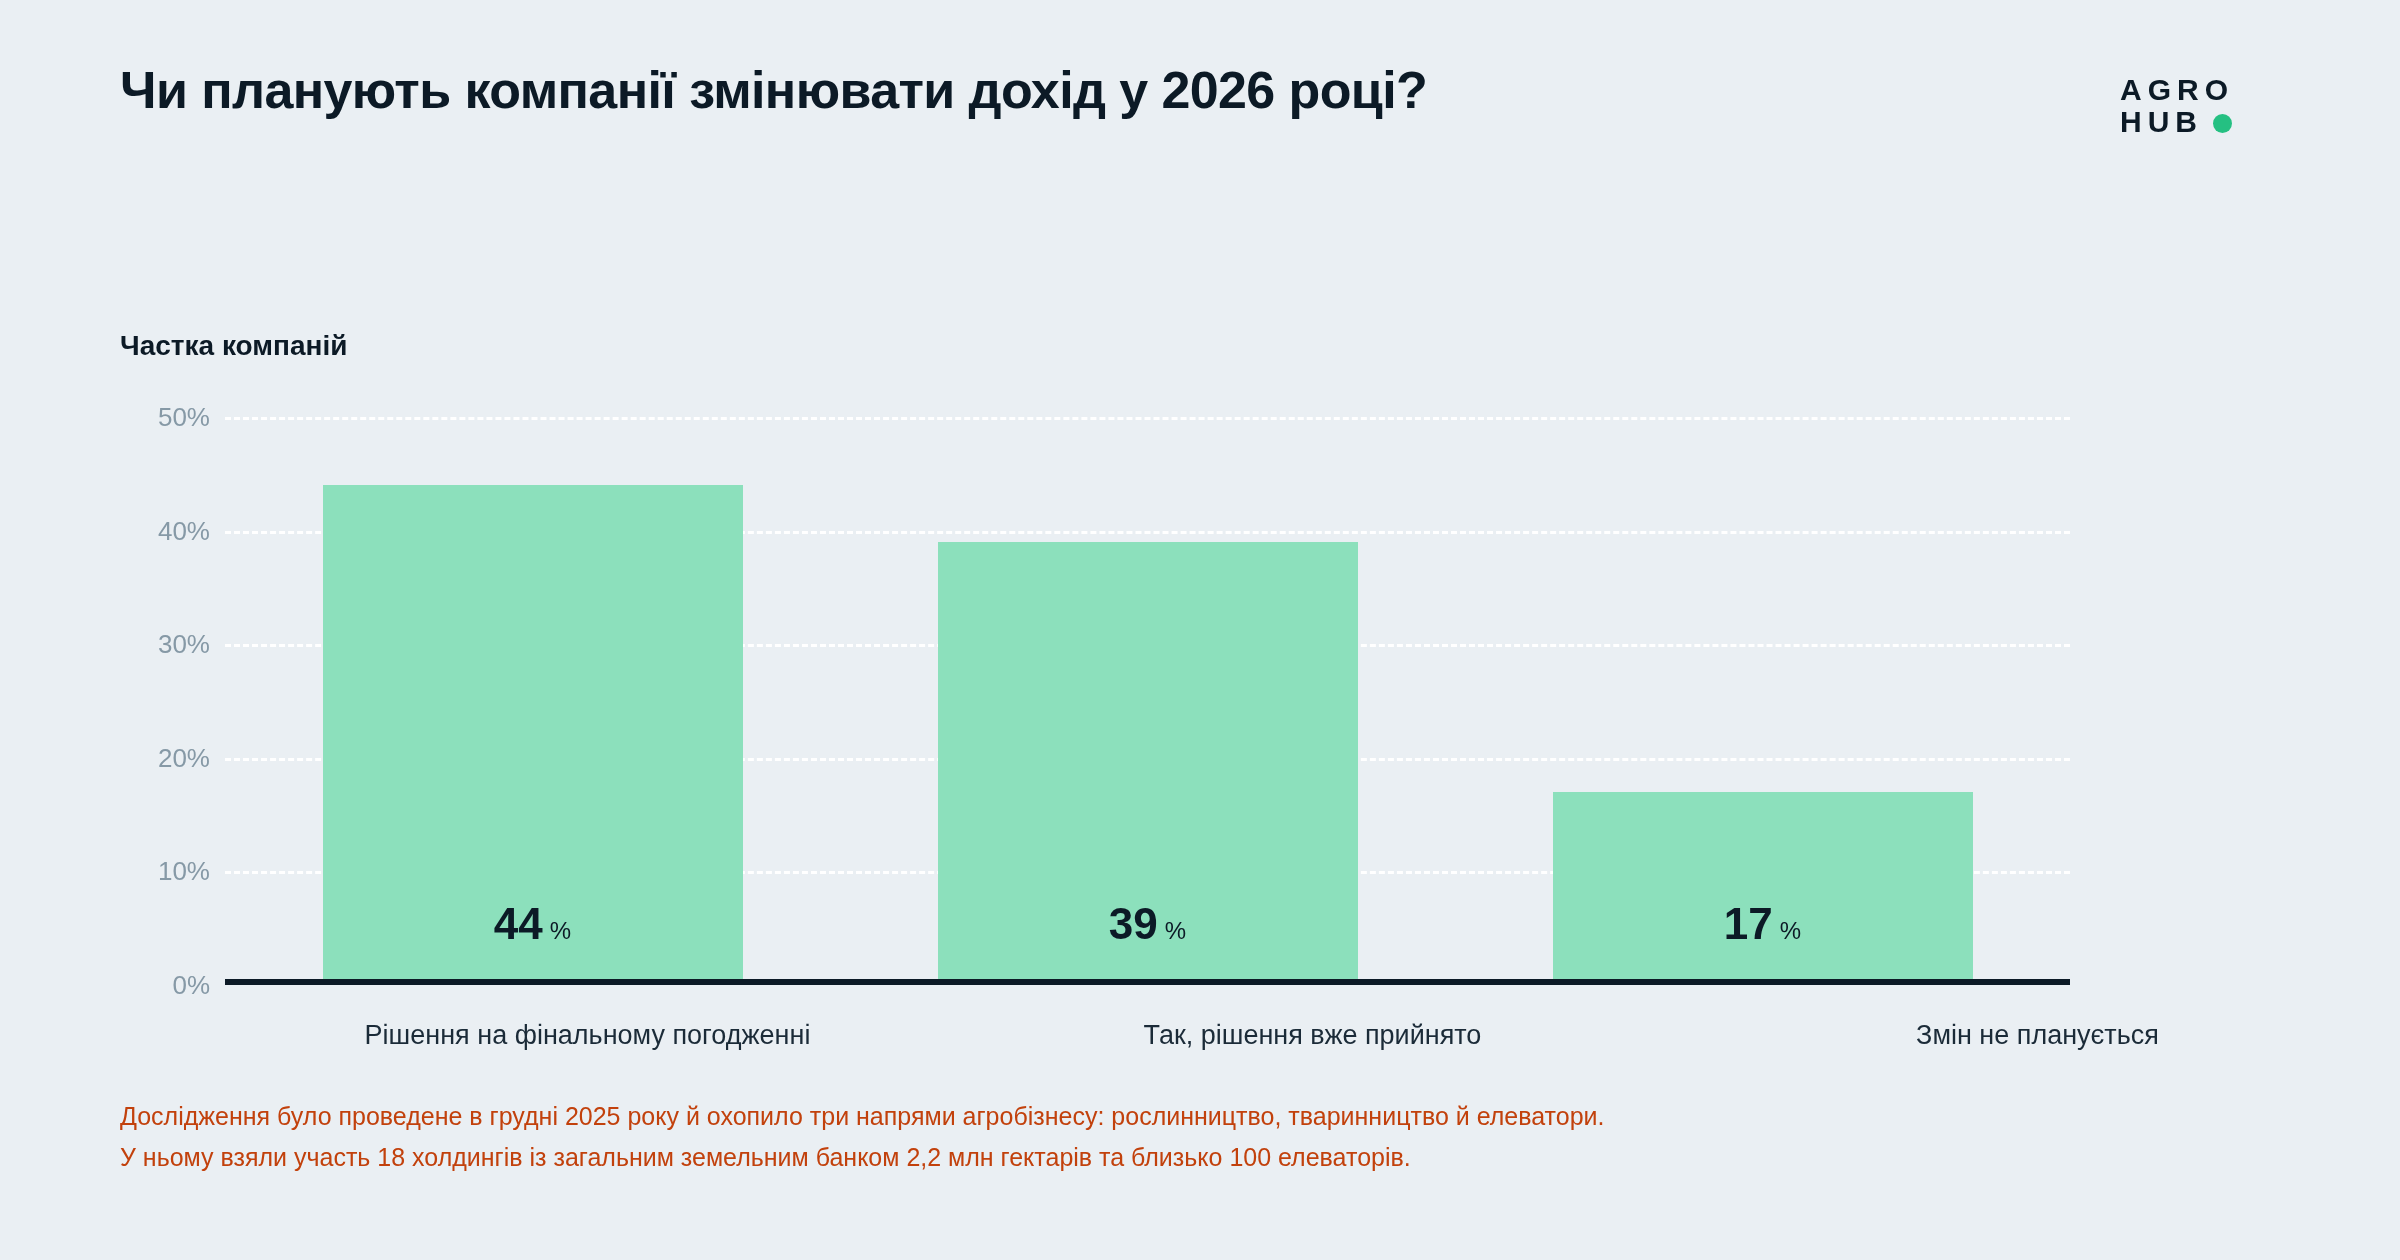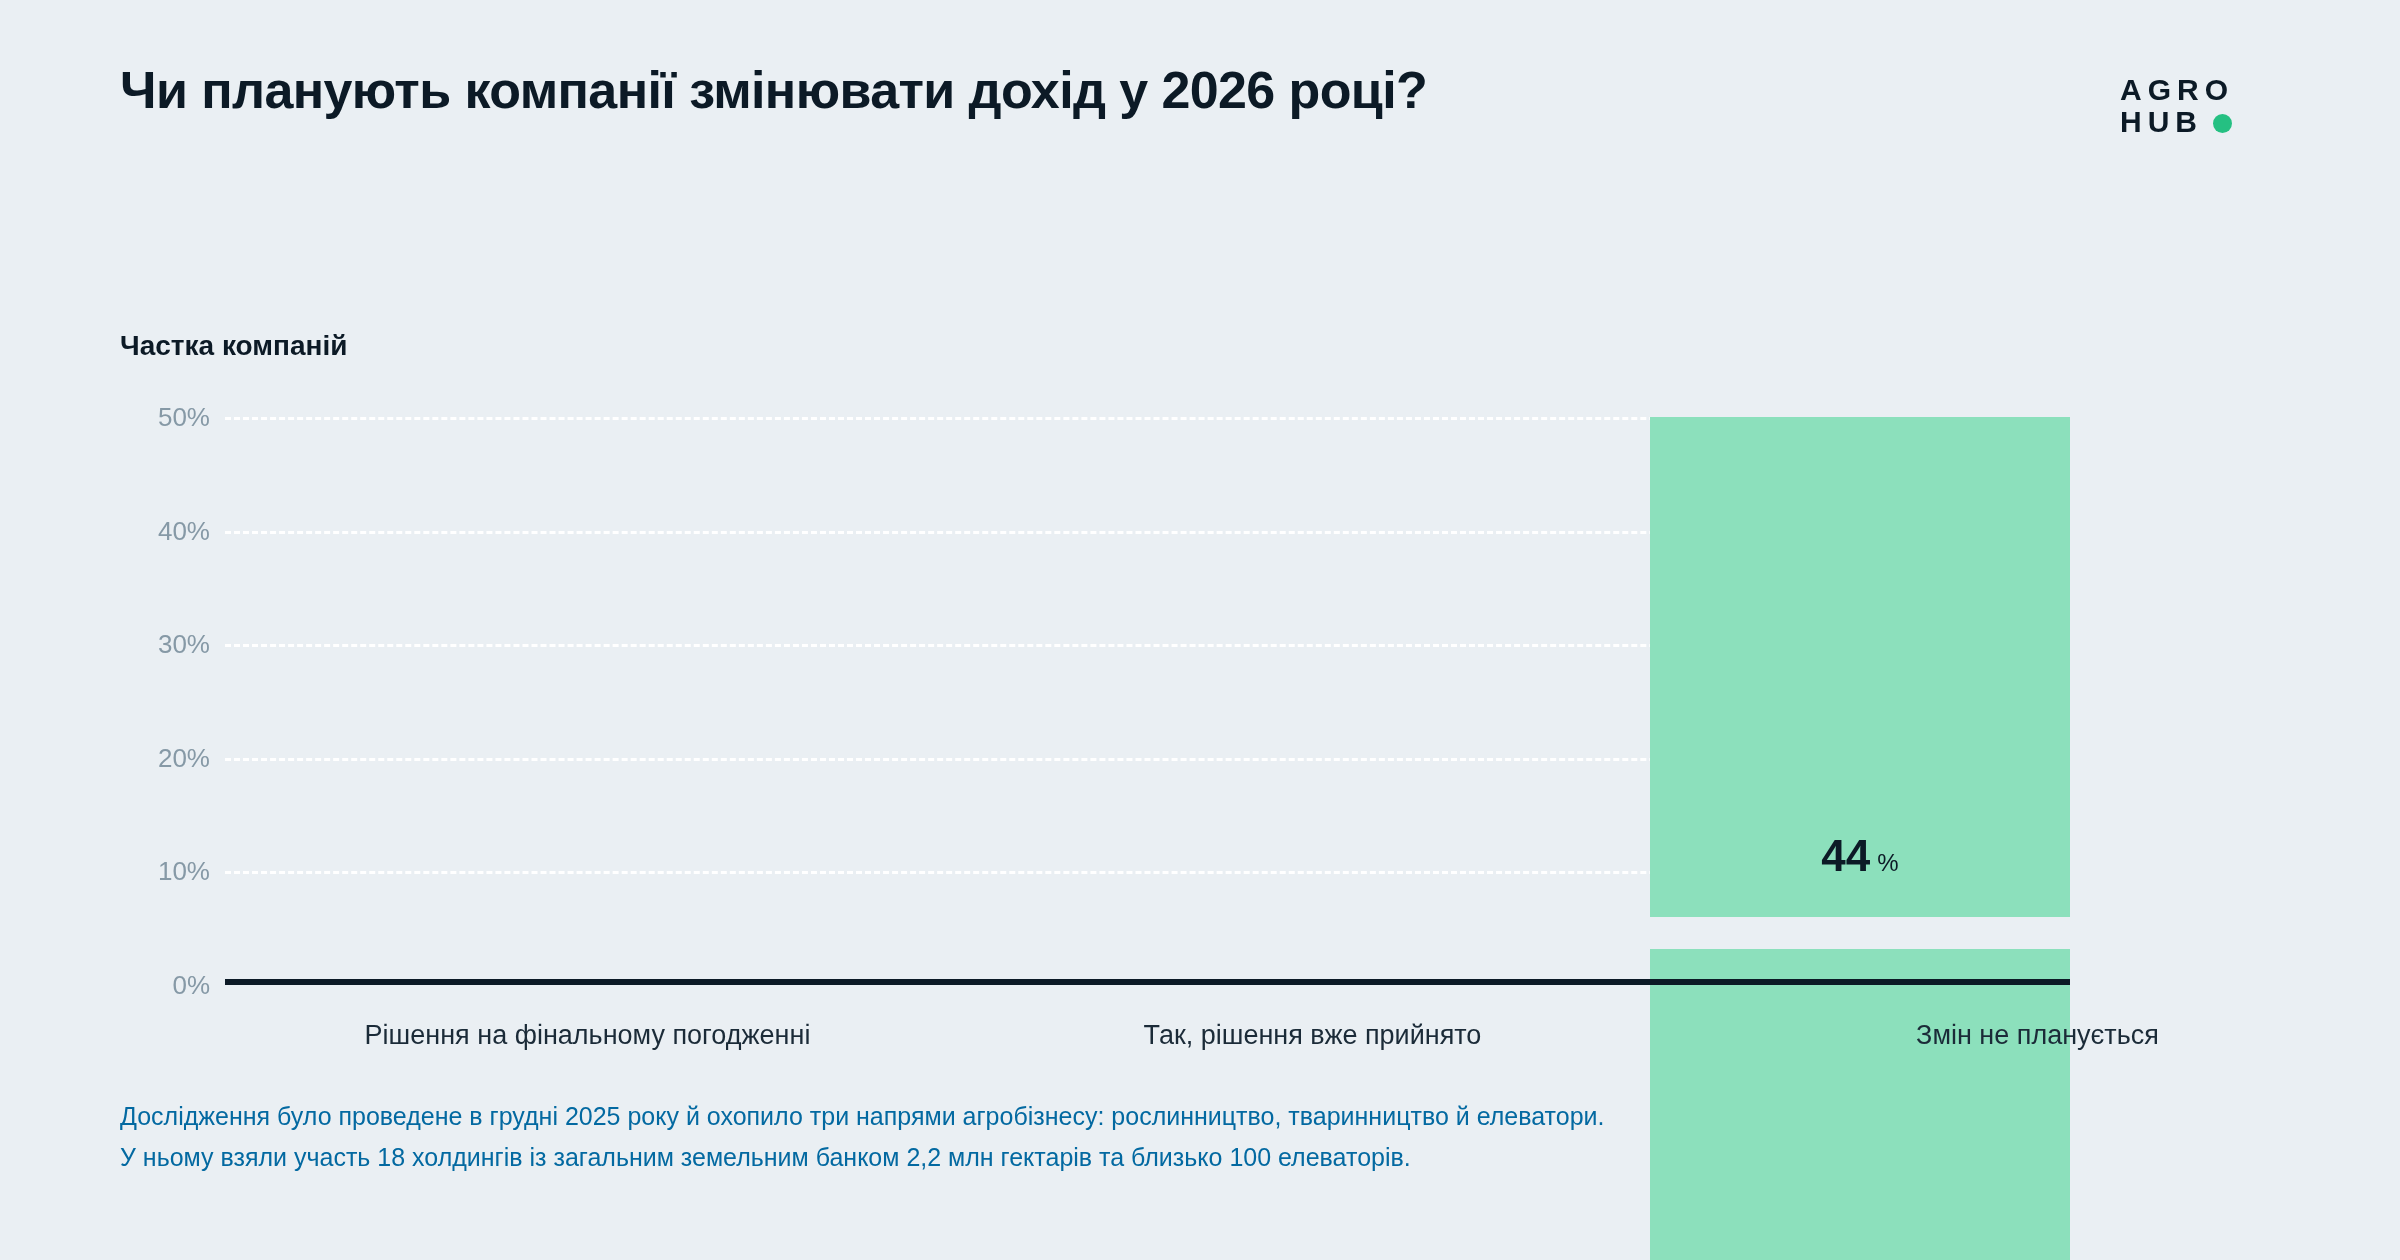--- a/index.html
+++ b/index.html
@@ -106,23 +106,22 @@
     right: 0;
     bottom: 0;
     height: 6px;
     background: #0c1a26;
   }
 
   .bars {
     position: absolute;
     left: 0; right: 0; top: 0; bottom: 0;
     display: flex;
-    align-items: flex-end;
+    align-items: center;
     justify-content: space-around;
-    flex-direction: column;
   }
   .bar-slot {
     flex: 1 1 0;
     height: 100%;
     display: flex;
     flex-direction: column;
     justify-content: flex-end;
     align-items: center;
     position: relative;
   }
@@ -164,21 +163,21 @@
     color: #1b2b38;
   }
 
   
   .footnote {
     position: absolute;
     left: 120px;
     top: 1096px;
     font-size: 25px;
     line-height: 1.65;
-    color: #0369a1;
+    color: #c2410c;
   }
 </style>
 </head>
 <body>
 
 <div class="header">
   <div class="page-title">Чи планують компанії змінювати дохід у 2026 році?</div>
   <div class="logo">
     <div class="logo-line">AGRO</div>
     <div class="logo-row2">

